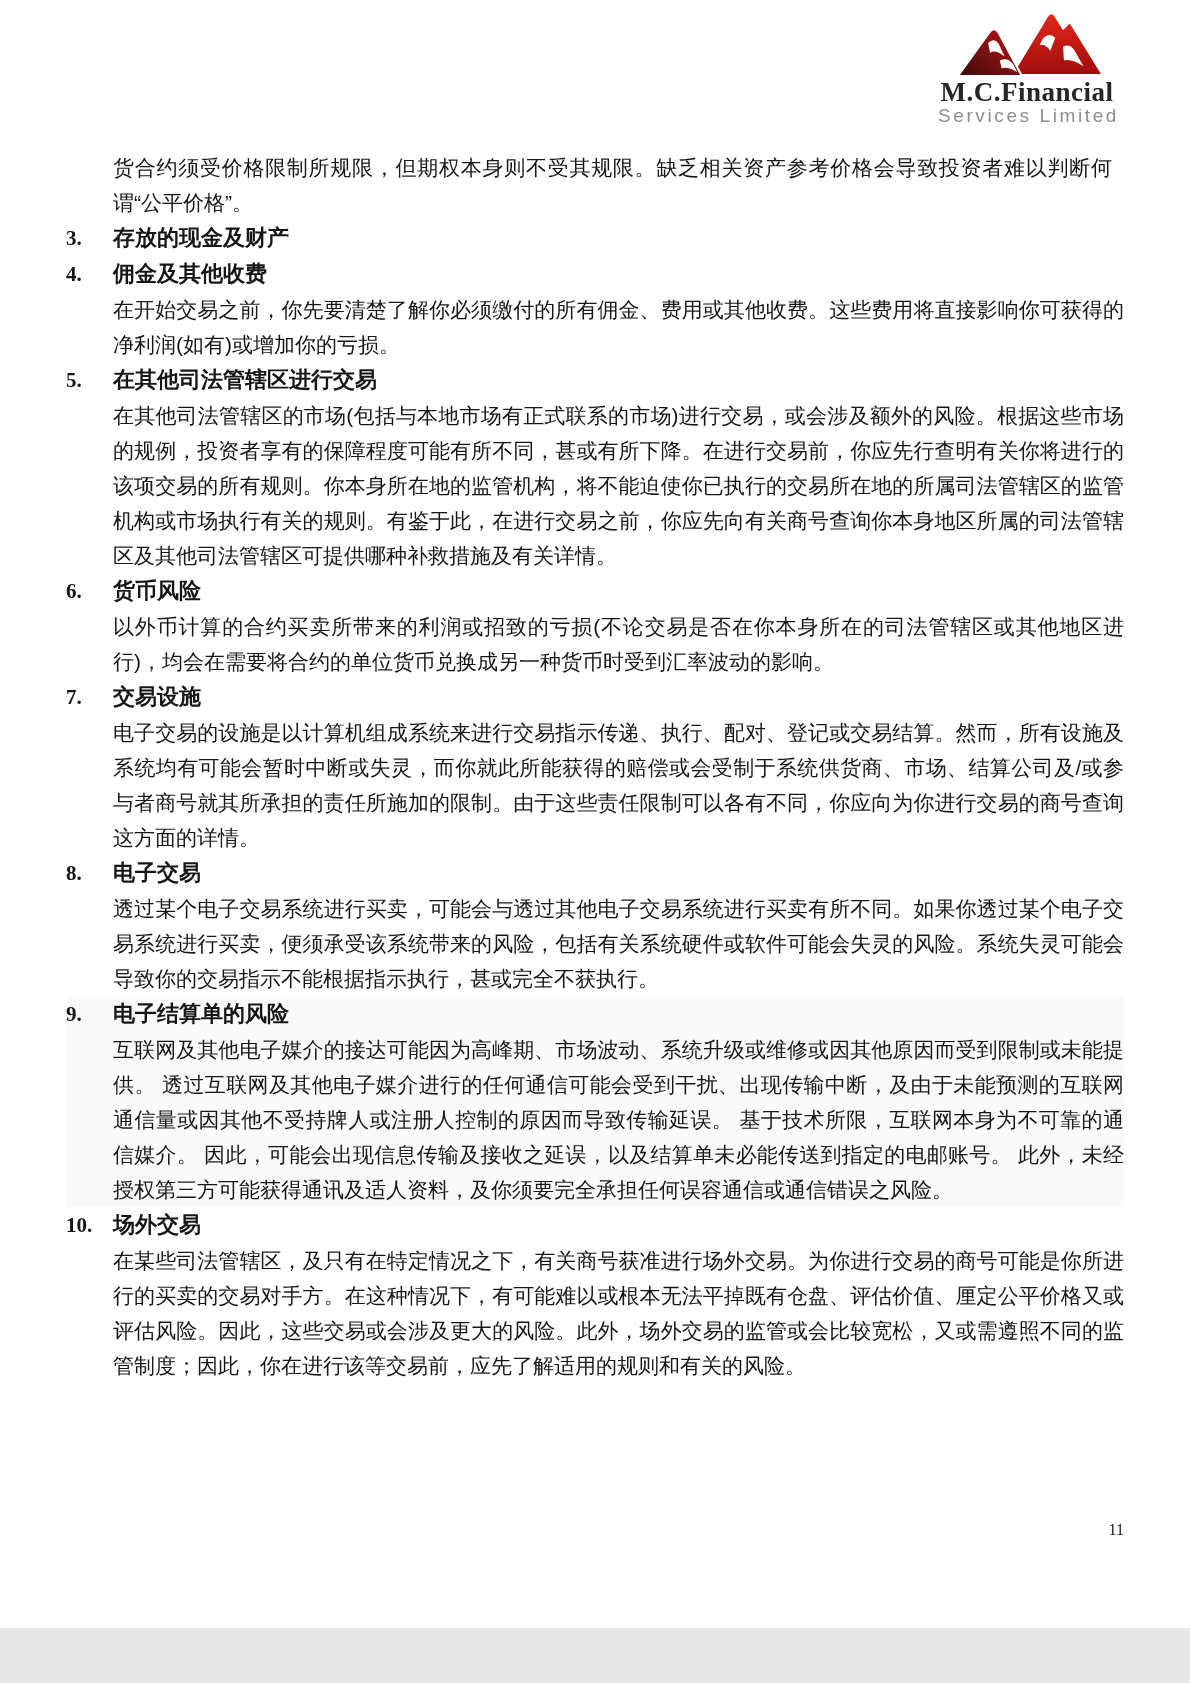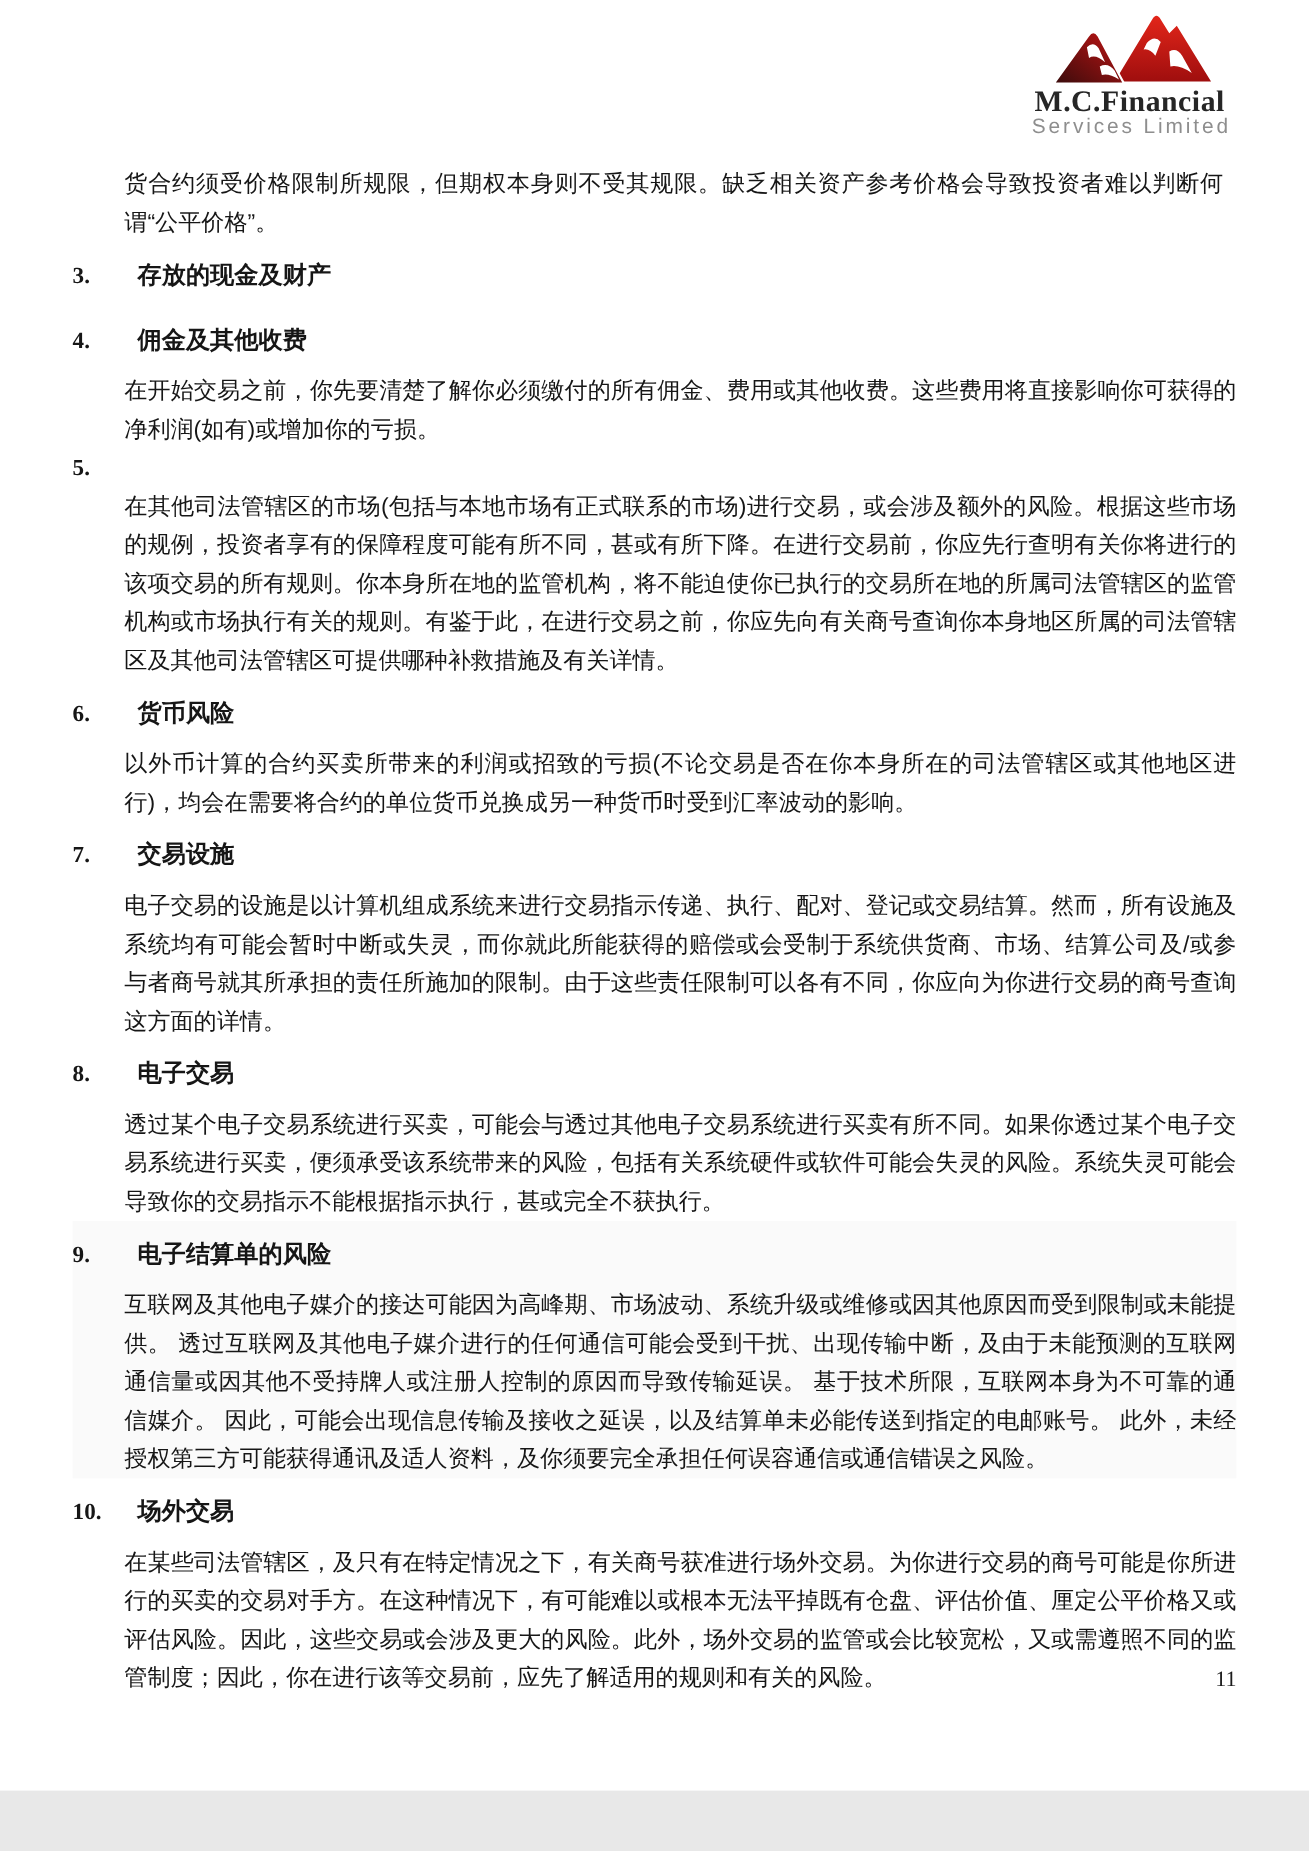--- a/index.html
+++ b/index.html
@@ -41,31 +41,31 @@
   ol.sections{list-style:none;margin:0;padding:0;}
   .section{margin:0;padding:0;}
   .section.highlight{background:#fafafa;}
   .heading-row{display:flex;align-items:baseline;}
   .num{
     width:47px;flex:0 0 47px;
     font-family:"Liberation Serif", serif;
     font-weight:bold;font-size:21px;
   }
   .title{
-    margin:12px;font-size:22px;font-weight:bold;line-height:35px;
+    margin:0;font-size:22px;font-weight:bold;line-height:35px;
   }
   .body{
     margin:0 0 0 47px;
     text-align:justify;text-justify:inter-ideograph;
   }
   
   .page-number{
     position:absolute;right:66px;bottom:89px;
     font-family:"Liberation Serif", serif;
-    font-size:20px;color:#1c1c1c;
+    font-size:16px;color:#1c1c1c;
   }
 </style>
 </head>
 <body>
 
 <div class="page">
 
   <header class="logo">
     <svg width="156" height="72" viewBox="0 0 160 74" aria-hidden="true">
       <defs>
@@ -107,20 +107,21 @@
     <div class="heading-row">
       <span class="num">4.</span>
       <h2 class="title">佣金及其他收费</h2>
     </div>
     <p class="body">在开始交易之前，你先要清楚了解你必须缴付的所有佣金、费用或其他收费。这些费用将直接影响你可获得的净利润(如有)或增加你的亏损。</p>
   </li>
 
   <li class="section">
     <div class="heading-row">
       <span class="num">5.</span>
+      <h2 class="title">在其他司法管辖区进行交易</h2>
     </div>
     <p class="body">在其他司法管辖区的市场(包括与本地市场有正式联系的市场)进行交易，或会涉及额外的风险。根据这些市场的规例，投资者享有的保障程度可能有所不同，甚或有所下降。在进行交易前，你应先行查明有关你将进行的该项交易的所有规则。你本身所在地的监管机构，将不能迫使你已执行的交易所在地的所属司法管辖区的监管机构或市场执行有关的规则。有鉴于此，在进行交易之前，你应先向有关商号查询你本身地区所属的司法管辖区及其他司法管辖区可提供哪种补救措施及有关详情。</p>
   </li>
 
   <li class="section">
     <div class="heading-row">
       <span class="num">6.</span>
       <h2 class="title">货币风险</h2>
     </div>
     <p class="body">以外币计算的合约买卖所带来的利润或招致的亏损(不论交易是否在你本身所在的司法管辖区或其他地区进行)，均会在需要将合约的单位货币兑换成另一种货币时受到汇率波动的影响。</p>

